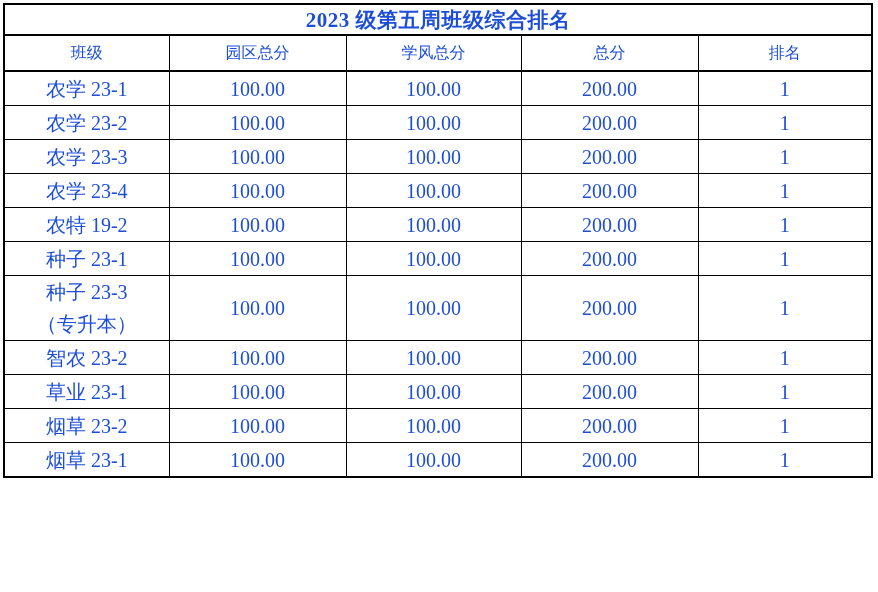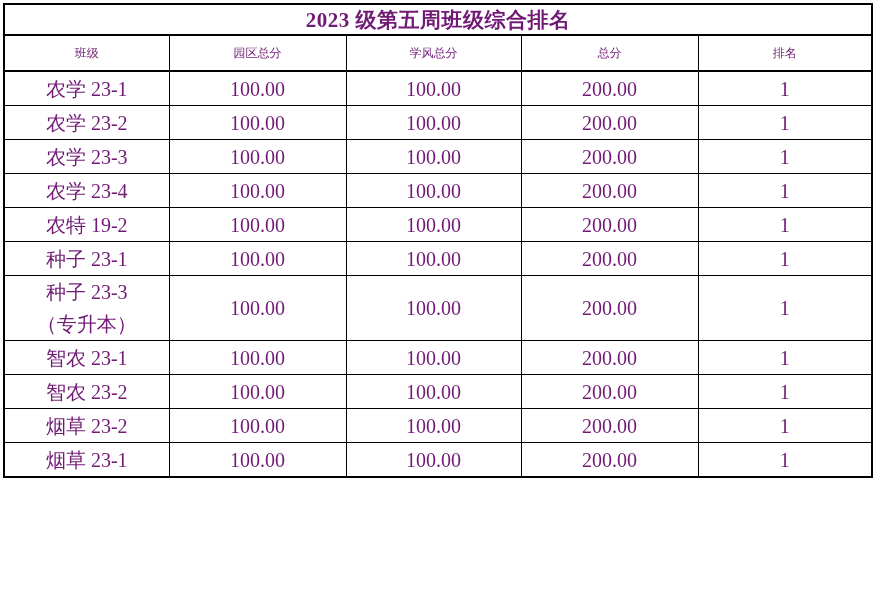--- a/index.html
+++ b/index.html
@@ -18,40 +18,40 @@
   }
   table.ranking-table {
     position: absolute;
     left: 3px;
     top: 3px;
     width: 868px;
     border-collapse: collapse;
     table-layout: fixed;
     border: 2px solid #000000;
     font-family: "Liberation Serif", "DejaVu Serif", serif;
-    color: #701a75;
+    color: #1d4ed8;
     background: #ffffff;
   }
   th, td {
     border: 1px solid #000000;
     text-align: center;
     vertical-align: middle;
     padding: 0 2px;
     font-weight: normal;
   }
   tr.title-row th {
     height: 29px;
     font-size: 21px;
     font-weight: bold;
     border-bottom: 2px solid #000000;
     letter-spacing: 0.5px;
   }
   tr.header-row th {
     height: 34px;
-    font-size: 12px;
+    font-size: 16px;
     border-bottom: 2px solid #000000;
   }
   tbody td {
     height: 33px;
     font-size: 20px;
     line-height: 32px;
   }
   tbody td.class-cell {
     white-space: pre-line;
     margin-top: 28px;
@@ -126,28 +126,28 @@
         </tr>
         <tr>
           <td class="class-cell">种子 23-3
 （专升本）</td>
           <td class="num-cell">100.00</td>
           <td class="num-cell">100.00</td>
           <td class="num-cell">200.00</td>
           <td class="num-cell">1</td>
         </tr>
         <tr>
-          <td class="class-cell">智农 23-1</td>
+          <td class="class-cell">智农 23-2</td>
           <td class="num-cell">100.00</td>
           <td class="num-cell">100.00</td>
           <td class="num-cell">200.00</td>
           <td class="num-cell">1</td>
         </tr>
         <tr>
-          <td class="class-cell">智农 23-2</td>
+          <td class="class-cell">草业 23-1</td>
           <td class="num-cell">100.00</td>
           <td class="num-cell">100.00</td>
           <td class="num-cell">200.00</td>
           <td class="num-cell">1</td>
         </tr>
         <tr>
           <td class="class-cell">烟草 23-2</td>
           <td class="num-cell">100.00</td>
           <td class="num-cell">100.00</td>
           <td class="num-cell">200.00</td>

